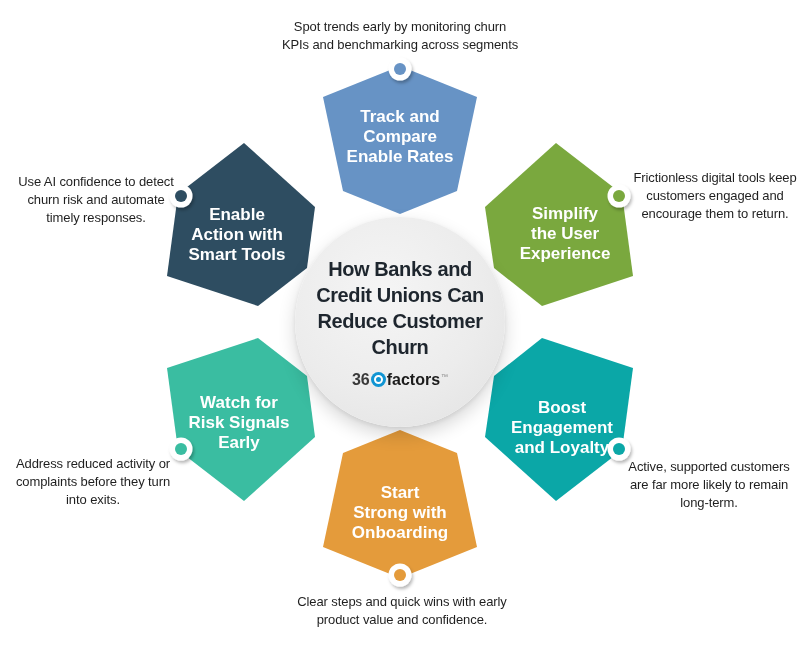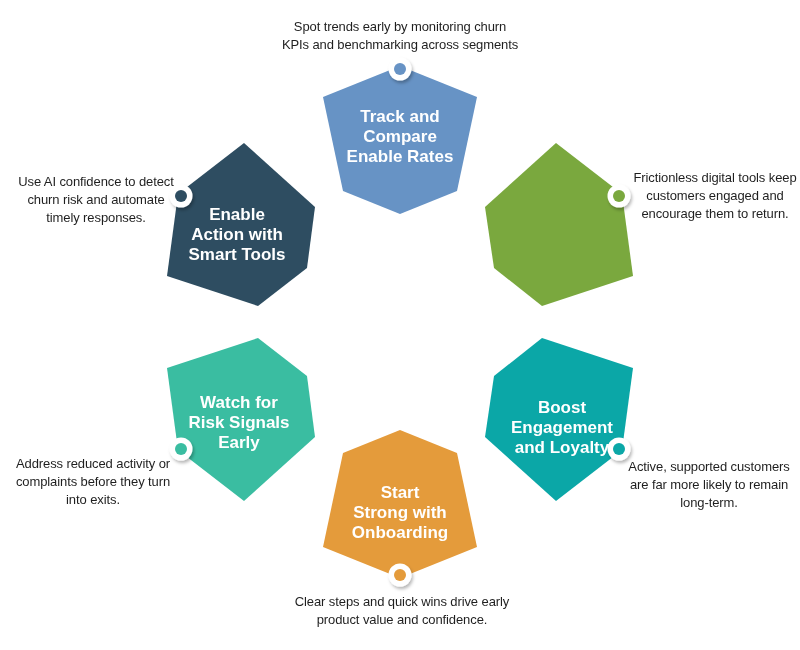--- a/index.html
+++ b/index.html
@@ -54,24 +54,41 @@
 
     <polygon points="178,450 167,368 258,338 307,376 315,437 244,501" fill="#3abda1"></polygon>
     <circle cx="181" cy="449" r="11.5" fill="#ffffff" filter="url(#dotShadow)"></circle>
     <circle cx="181" cy="449" r="6" fill="#3abda1"></circle>
 
     <polygon points="178,194 244,143 315,207 307,268 258,306 167,276" fill="#2e4d61"></polygon>
     <circle cx="181" cy="196" r="11.5" fill="#ffffff" filter="url(#dotShadow)"></circle>
     <circle cx="181" cy="196" r="6" fill="#2e4d61"></circle>
   </svg>
 
+  <div class="center-circle">
+    <div class="circle-title">How Banks and
+Credit Unions Can
+Reduce Customer
+Churn</div>
+    <div class="brand-logo">
+      <span class="logo-prefix">36</span>
+      <span class="logo-icon">
+          <span class="logo-icon-inner"></span>
+        </span>
+      <span class="logo-suffix">factors</span>
+      <span class="logo-tm">™</span>
+    </div>
+  </div>
 
   <div class="hex-label" style="left:320px;top:107px;">Track and
 Compare
 Enable Rates</div>
+  <div class="hex-label" style="left:485px;top:204px;">Simplify
+the User
+Experience</div>
   <div class="hex-label" style="left:482px;top:398px;">Boost
 Engagement
 and Loyalty</div>
   <div class="hex-label" style="left:320px;top:483px;">Start
 Strong with
 Onboarding</div>
   <div class="hex-label" style="left:159px;top:393px;">Watch for
 Risk Signals
 Early</div>
   <div class="hex-label" style="left:157px;top:205px;">Enable
@@ -79,21 +96,21 @@
 Smart Tools</div>
 
   <div class="annotation" style="left:240px;top:18px;width:320px;text-align:center;">Spot trends early by monitoring churn
 KPIs and benchmarking across segments</div>
   <div class="annotation" style="left:615px;top:169px;width:200px;">Frictionless digital tools keep
 customers engaged and
 encourage them to return.</div>
   <div class="annotation" style="left:609px;top:458px;width:200px;">Active, supported customers
 are far more likely to remain
 long-term.</div>
-  <div class="annotation" style="left:242px;top:593px;width:320px;">Clear steps and quick wins drive early
+  <div class="annotation" style="left:242px;top:593px;width:320px;">Clear steps and quick wins with early
 product value and confidence.</div>
   <div class="annotation" style="left:0px;top:455px;width:186px;">Address reduced activity or
 complaints before they turn
 into exits.</div>
   <div class="annotation" style="left:0px;top:173px;width:192px;">Use AI confidence to detect
 churn risk and automate
 timely responses.</div>
 
 </div>
 

